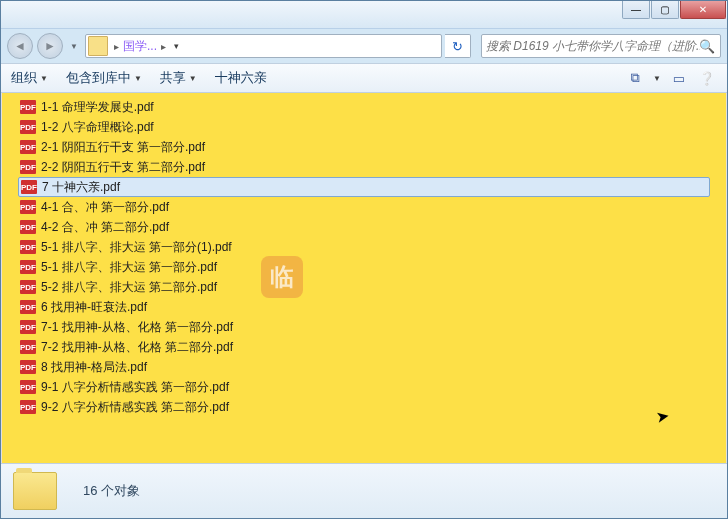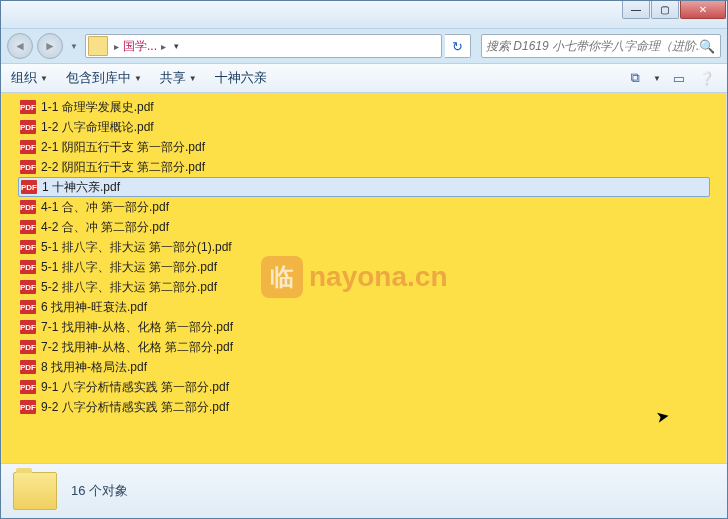--- a/index.html
+++ b/index.html
@@ -6,39 +6,39 @@
     body { background: #d4e7f5; width: 728px; height: 519px; overflow: hidden; position: relative; border: 1px solid #5a7fa0; }
     .titlebar { height: 28px; background: linear-gradient(#f0f6fc, #d8e8f5); display: flex; justify-content: flex-end; align-items: flex-start; padding: 0 1px; border-bottom: 1px solid #b8d0e8; }
     .caption-btn { width: 28px; height: 18px; margin-left: 1px; border: 1px solid #8fa8c0; border-top: none; display: flex; align-items: center; justify-content: center; font-size: 10px; background: linear-gradient(#e8f0f8, #d0e0f0); border-radius: 0 0 2px 2px; }
     .caption-close { width: 46px; background: linear-gradient(#e8a0a0, #c85050); color: #fff; border-color: #a04040; }
     .navbar { height: 34px; display: flex; align-items: center; padding: 0 6px; gap: 4px; }
     .nav-back, .nav-fwd { width: 26px; height: 26px; border-radius: 50%; background: radial-gradient(#e0e8f0, #c0d0e0); border: 1px solid #a0b0c0; display: flex; align-items: center; justify-content: center; color: #808890; font-size: 12px; }
     .nav-dd { width: 14px; display: flex; align-items: center; justify-content: center; color: #606870; font-size: 8px; }
     .breadcrumb { flex: 1; height: 24px; background: #fff; border: 1px solid #a0b0c0; border-radius: 2px; display: flex; align-items: center; font-size: 12px; overflow: hidden; }
     .bc-icon { width: 20px; height: 20px; margin: 0 2px; background: #f8e088; border: 1px solid #d0b060; border-radius: 1px; display: inline-block; }
     .bc-sep { color: #606060; padding: 0 4px; font-size: 10px; }
-    .bc-item { color: #be185d; white-space: nowrap; }
+    .bc-item { color: #8b5cf6; white-space: nowrap; }
     .bc-dd { padding: 0 4px; color: #404040; font-size: 9px; }
     .refresh-btn { width: 26px; height: 24px; background: #fff; border: 1px solid #a0b0c0; border-left: none; display: flex; align-items: center; justify-content: center; color: #2060c0; font-size: 13px; border-radius: 0 2px 2px 0; margin-left: -1px; }
     .searchbox { width: 240px; height: 24px; background: #fff; border: 1px solid #a0b0c0; border-radius: 2px; display: flex; align-items: center; padding: 0 4px; margin-left: 6px; }
     .searchbox input { border: none; outline: none; flex: 1; font-size: 12px; font-style: italic; color: #808080; background: transparent; }
     .search-icon { color: #6080c0; font-size: 13px; }
     .toolbar { height: 30px; background: linear-gradient(#f8fbfe, #e8f0f8); border-top: 1px solid #c0d0e0; border-bottom: 1px solid #c0d0e0; display: flex; align-items: center; padding: 0 10px; gap: 18px; font-size: 13px; color: #1a3c60; }
     .tb-item { display: flex; align-items: center; gap: 3px; cursor: default; }
     .tb-dd { font-size: 8px; color: #404040; }
     .tb-spacer { flex: 1; }
     .tb-icons { display: flex; gap: 8px; align-items: center; color: #4060a0; }
     .tb-ic { width: 20px; height: 20px; display: flex; align-items: center; justify-content: center; border: 1px solid transparent; }
     .filelist { background: #fde047; height: 370px; overflow-y: auto; overflow-x: auto; padding: 4px 16px; border-left: 1px solid #e0e0e0; border-right: 1px solid #e0e0e0; position: relative; }
     .file-row { display: flex; align-items: center; height: 20px; font-size: 12px; color: #202020; cursor: default; padding: 0 2px; }
     .file-row.selected { background: #d8e8f8; border: 1px solid #80a8d0; border-radius: 2px; height: 20px; }
     .pdf-icon { width: 16px; height: 14px; background: #d03030; color: #fff; font-size: 8px; font-weight: bold; display: inline-flex; align-items: center; justify-content: center; border-radius: 1px; margin-right: 5px; flex-shrink: 0; }
     .watermark { position: absolute; left: 260px; top: 255px; font-size: 28px; font-weight: bold; color: rgba(220,100,60,0.45); pointer-events: none; display: flex; align-items: center; gap: 6px; z-index: 5; }
     .wm-badge { width: 42px; height: 42px; background: rgba(220,100,60,0.35); border-radius: 8px; display: inline-flex; align-items: center; justify-content: center; color: rgba(255,255,255,0.7); font-size: 24px; }
-    .statusbar { height: 55px; background: linear-gradient(#f0f6fc, #e0ecf6); border-top: 1px solid #c0d0e0; display: flex; align-items: center; padding: 0 12px; gap: 14px; font-size: 13px; color: #304860; }
+    .statusbar { height: 55px; background: linear-gradient(#f0f6fc, #e0ecf6); border-top: 1px solid #c0d0e0; display: flex; align-items: center; padding: 0 12px; gap: 26px; font-size: 13px; color: #304860; }
     .folder-icon-lg { width: 44px; height: 38px; background: linear-gradient(#fae890, #f0d060); border: 1px solid #d0b850; border-radius: 2px; position: relative; }
     .folder-icon-lg::before { content: ""; position: absolute; top: -5px; left: 2px; width: 16px; height: 5px; background: #f0d878; border-radius: 2px 2px 0 0; }
     .cursor { position: absolute; left: 655px; top: 406px; font-size: 16px; color: #000; pointer-events: none; z-index: 10; transform: rotate(-10deg); }
     .filelist::-webkit-scrollbar { width: 17px; height: 17px; }
     .filelist::-webkit-scrollbar-track { background: #f0f0f0; border-left: 1px solid #d0d0d0; }
     .filelist::-webkit-scrollbar-thumb { background: linear-gradient(90deg, #e0e8f0, #c8d8e8); border: 1px solid #a8b8c8; border-radius: 2px; }
     .filelist::-webkit-scrollbar-button { background: #e8e8e8; border: 1px solid #c0c0c0; height: 17px; }
   </style>
 </head>
 <body>
@@ -104,21 +104,21 @@
     <div class="file-row">
       <span class="pdf-icon">PDF</span>
       <span>2-1 阴阳五行干支 第一部分.pdf</span>
     </div>
     <div class="file-row">
       <span class="pdf-icon">PDF</span>
       <span>2-2 阴阳五行干支 第二部分.pdf</span>
     </div>
     <div class="file-row selected">
       <span class="pdf-icon">PDF</span>
-      <span>1 十神六亲.pdf</span>
+      <span>7 十神六亲.pdf</span>
     </div>
     <div class="file-row">
       <span class="pdf-icon">PDF</span>
       <span>4-1 合、冲 第一部分.pdf</span>
     </div>
     <div class="file-row">
       <span class="pdf-icon">PDF</span>
       <span>4-2 合、冲 第二部分.pdf</span>
     </div>
     <div class="file-row">
@@ -154,21 +154,20 @@
       <span>9-1 八字分析情感实践 第一部分.pdf</span>
     </div>
     <div class="file-row">
       <span class="pdf-icon">PDF</span>
       <span>9-2 八字分析情感实践 第二部分.pdf</span>
     </div>
   </div>
 
 <div class="watermark">
   <span class="wm-badge">临</span>
-  <span>nayona.cn</span>
 </div>
 
 <div class="statusbar">
   <div class="folder-icon-lg"></div>
   <span>16 个对象</span>
 </div>
 
 <div class="cursor">➤</div>
 
 </body></html>

